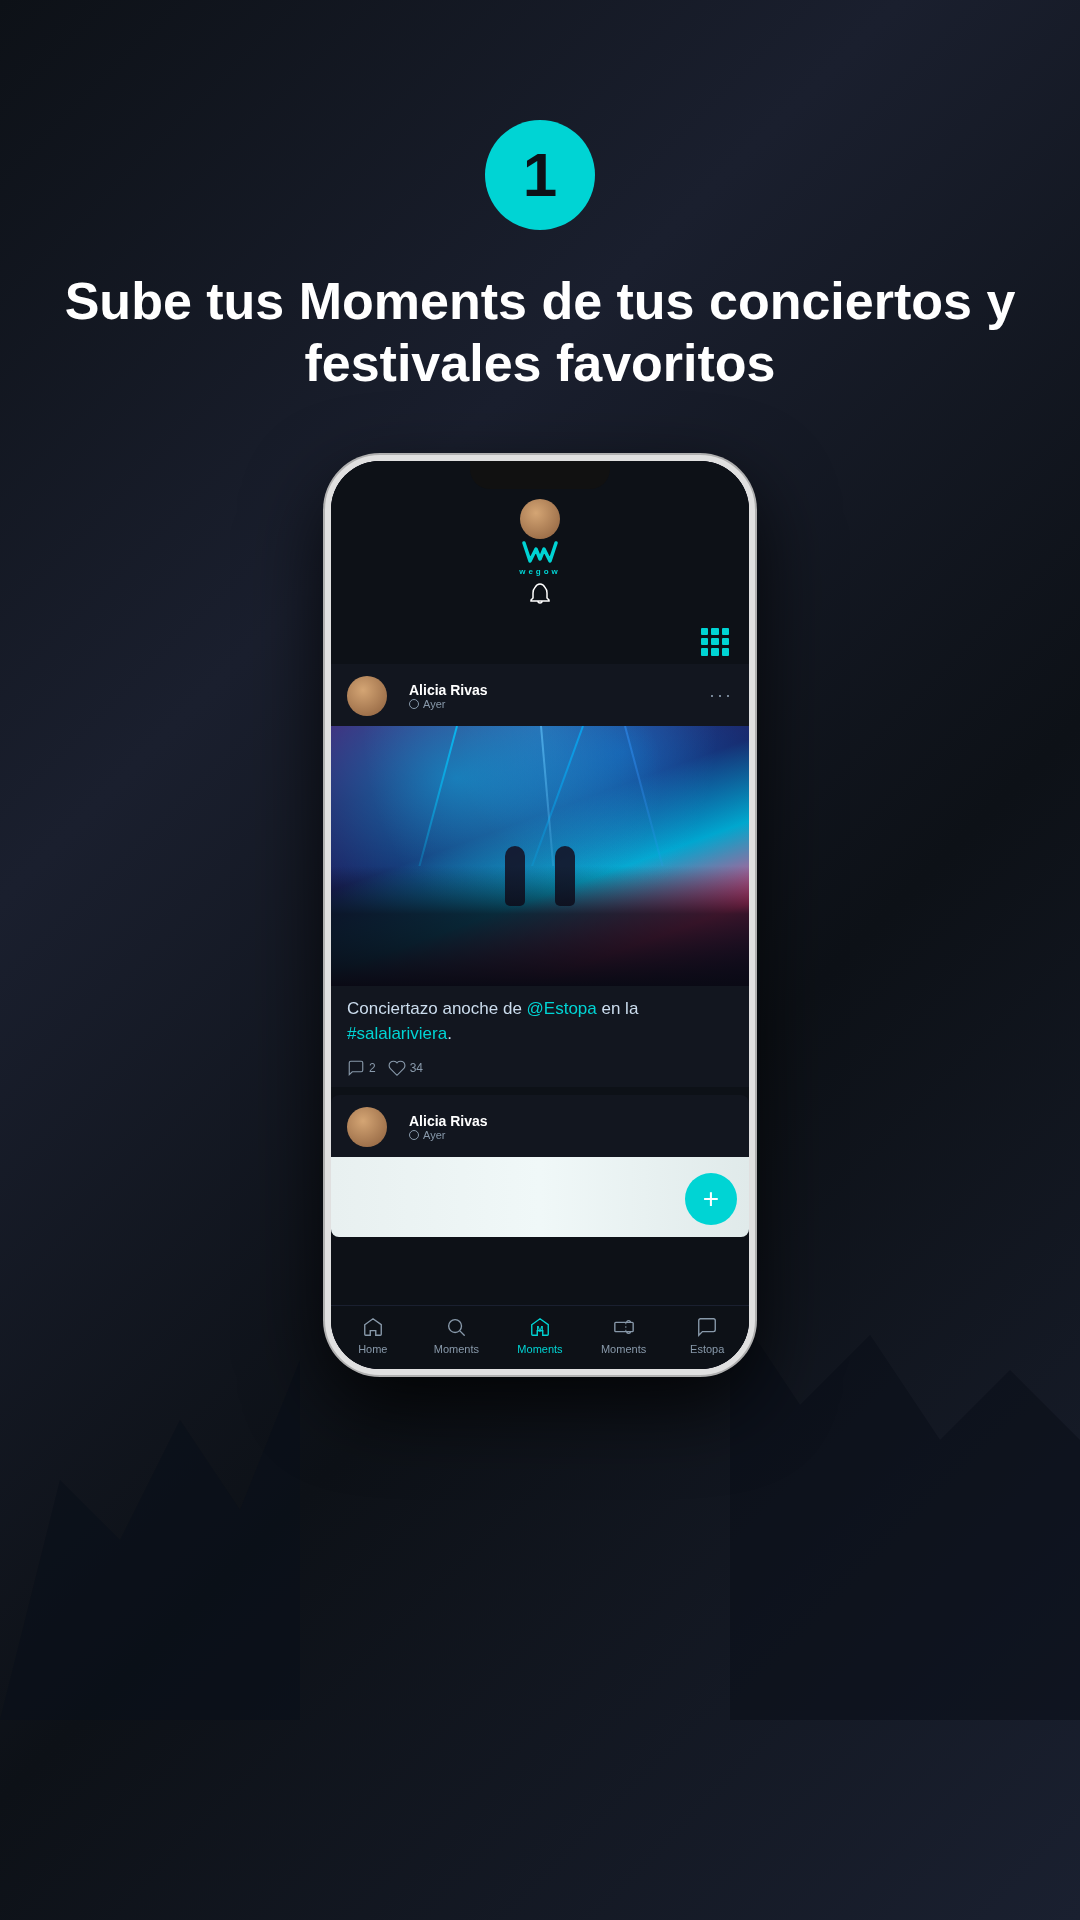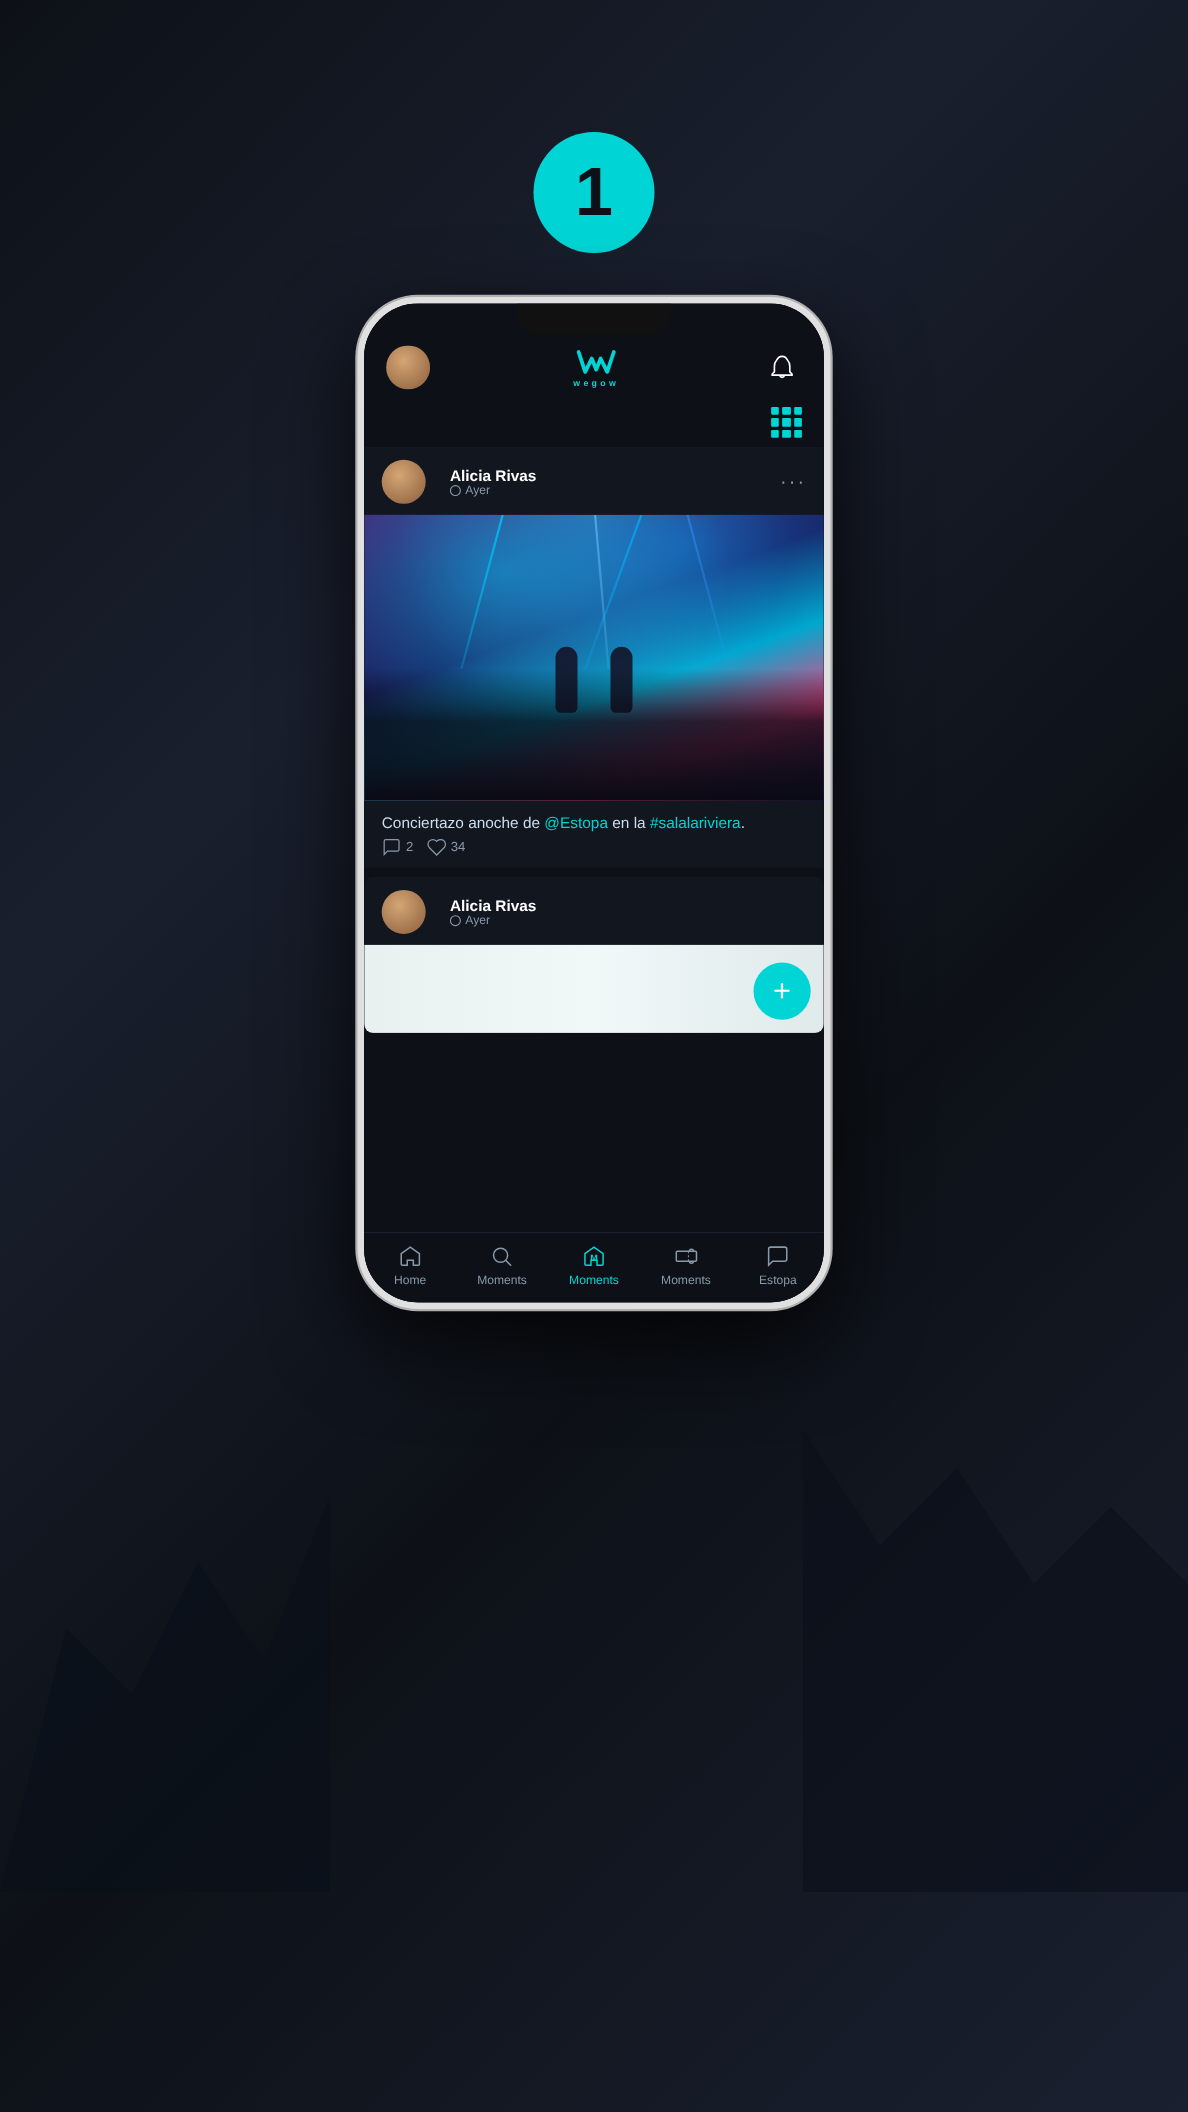--- a/index.html
+++ b/index.html
@@ -127,20 +127,21 @@
       overflow: hidden;
     }
 
     
     .app-header {
       display: flex;
       align-items: center;
       justify-content: space-between;
       padding: 38px 20px 12px;
       background: #0d1117;
+      flex-direction: column;
     }
 
     .header-avatar {
       width: 40px;
       height: 40px;
       border-radius: 50%;
       background: linear-gradient(135deg, #c8a882, #a0785a);
       overflow: hidden;
       display: flex;
       align-items: center;
@@ -333,23 +334,23 @@
       background: linear-gradient(to bottom, rgba(50, 150, 255, 0.5), transparent);
       transform: rotate(-15deg);
     }
 
     
     .post-footer {
       padding: 10px 16px;
     }
 
     .post-caption {
-      font-size: 14px;
+      font-size: 17px;
       color: #ccddee;
-      margin-bottom: 2px;
+      margin-bottom: 12px;
       line-height: 1.5;
     }
 
     .caption-mention {
       color: #00d4d4;
     }
 
     .caption-hashtag {
       color: #00d4d4;
     }
@@ -477,20 +478,21 @@
 <body>
 
 <div class="bg-overlay"></div>
 <div class="bg-crowd-left"></div>
 <div class="bg-crowd-right"></div>
 
 <div class="step-section">
   <div class="step-circle">
     <span class="step-number">1</span>
   </div>
+  <h1 class="step-title">Sube tus Moments de tus conciertos y festivales favoritos</h1>
 </div>
 
 <div class="phone-container">
   <div class="phone-mockup">
     <div class="phone-notch"></div>
 
     <div class="phone-screen">
 
       <div class="app-header">
         <div class="header-avatar">

